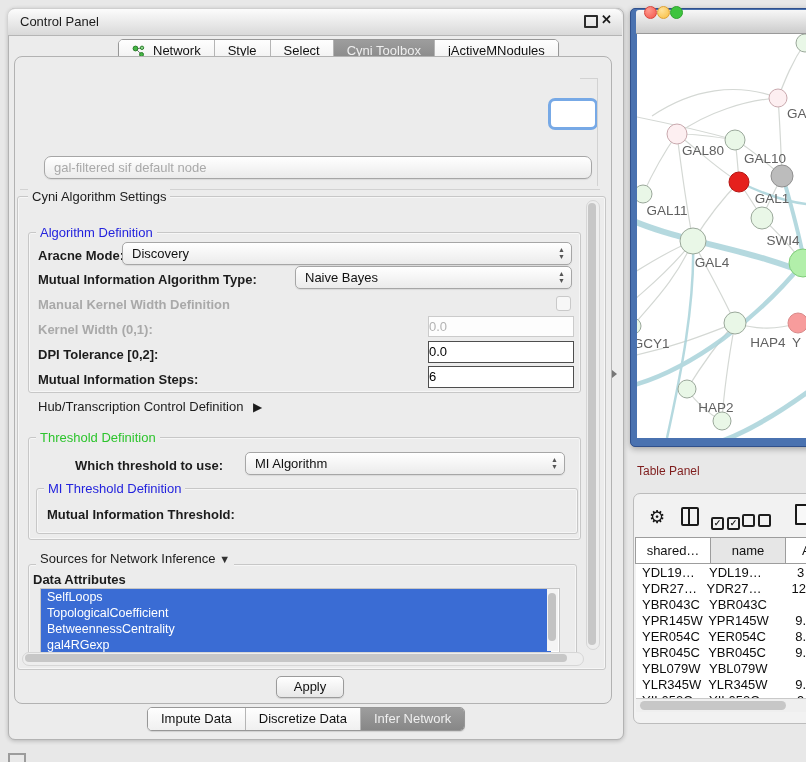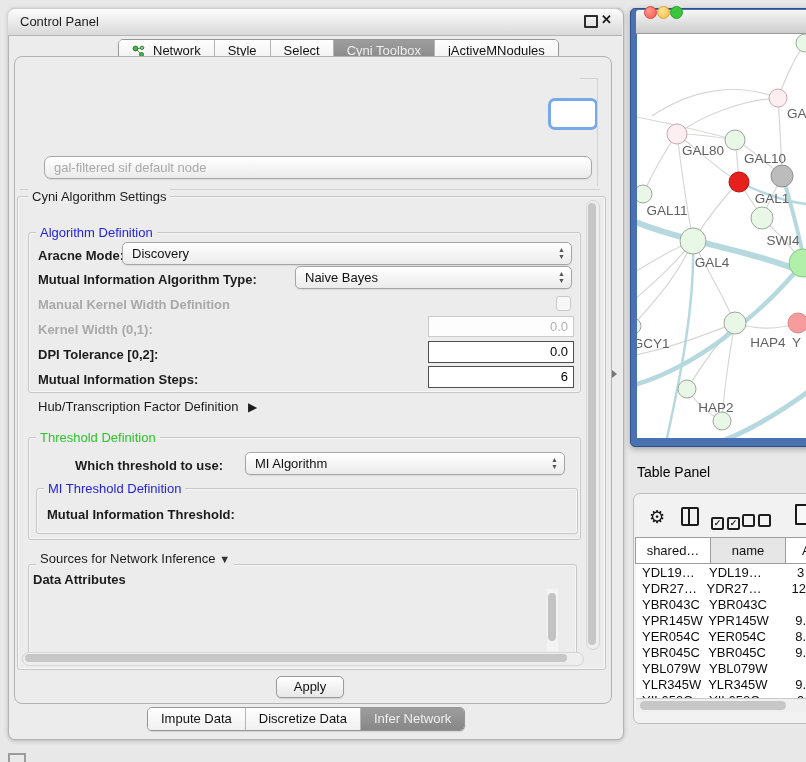--- a/index.html
+++ b/index.html
@@ -33,42 +33,42 @@
   .grp{border:1px solid #c7c7c7;border-radius:3px;box-shadow:0 0 0 1px rgba(255,255,255,.55) inset;}
   .gtitle{position:absolute;background:#ececec;padding:0 4px;font-size:13px;line-height:15px;white-space:nowrap;text-align:right;}
   .blue{color:#2323dd;}
   .green{color:#2dc42d;}
   
   .combo{height:21px;border:1px solid #a6a6a6;border-radius:5px;background:linear-gradient(#ffffff,#ebebeb);
          font-size:13px;line-height:21px;padding-left:9px;color:#111;box-shadow:0 1px 1px rgba(0,0,0,.08);}
   .carr{position:absolute;right:6px;top:3px;display:flex;flex-direction:column;align-items:center;color:#555;}
   .carr span{font-size:7px;line-height:7px;}
   
-  .field{background:#fff;border:1px solid #4e4e4e;font-size:13px;text-align:right;padding-right:5px;color:#000;}
+  .field{background:#fff;border:1px solid #4e4e4e;font-size:13px;text-align:left;padding-right:5px;color:#000;}
   .field.mid{border-color:#7a7a7a;}
   .field.dim{border-color:#cbcbcb;color:#b3b3b3;background:#fdfdfd;}
   .chk{width:13px;height:13px;border:1px solid #c9c9c9;border-radius:3px;background:#f7f7f7;}
   
   .sbtrack{background:#eeeeee;border:1px solid #d6d6d6;border-radius:7px;}
   .sbthumb{position:absolute;background:#c7c7c7;border-radius:6px;}
   
   .dlist{background:#fff;border:1px solid #c6c6c6;overflow:hidden;}
   .dlist .li{height:16px;line-height:16px;font-size:12.5px;color:#fff;padding-left:6px;}
   
   .btn{border:1px solid #9b9b9b;border-radius:5px;background:linear-gradient(#ffffff,#e7e7e7);
        font-size:13px;text-align:center;box-shadow:0 1px 1px rgba(0,0,0,.12);color:#111;}
   
   .netwin{left:630px;top:8px;width:250px;height:437px;background:#4a72b0;border:1px solid #30508c;
           border-radius:5px;box-shadow:0 2px 6px rgba(0,0,0,.3);}
   .nettitle{left:636px;top:10px;width:244px;height:23px;background:linear-gradient(#f7f7f7,#cccccc);
             border-bottom:1px solid #9a9a9a;border-radius:3px 0 0 0;}
   .tl{width:11px;height:11px;border-radius:50%;position:absolute;top:6px;}
   .netcanvas{left:637px;top:34px;width:243px;height:404px;background:#ffffff;}
   
-  .tp-title{font-size:14px;color:#000000;}
+  .tp-title{font-size:12px;color:#7f1d1d;}
   .tablewin{left:633px;top:493px;width:210px;height:229px;background:#f2f2f2;border:1px solid #bcbcbc;border-radius:7px;}
   .hcell{font-size:13px;line-height:25px;text-align:center;border:1px solid #9d9d9d;border-left:none;color:#111;overflow:hidden;white-space:nowrap;}
   .trow{display:flex;height:16px;line-height:16px;font-size:13px;color:#0d0d0d;white-space:nowrap;}
   .trow .c1{width:67px;padding-left:7px;overflow:hidden;}
   .trow .c2{width:83px;overflow:hidden;}
   .trow .c3{padding-left:5px;}
   .tbicon{color:#151515;}
   .cbx{display:inline-block;width:9px;height:9px;border:2px solid #1e1e1e;border-radius:2px;margin-right:3px;
        font-size:9px;line-height:9px;text-align:center;color:#1e1e1e;font-weight:bold;}
   .line{background:#d2d2d2;}
@@ -150,21 +150,21 @@
   <div class="abs t13 b gray" style="left:38px;top:321px;">Kernel Width (0,1):</div>
   <div class="abs field dim" style="left:428px;top:316px;width:139px;height:19px;line-height:19px;">0.0</div>
 
   <div class="abs t13 b" style="left:38px;top:346px;">DPI Tolerance [0,2]:</div>
   <div class="abs field" style="left:428px;top:341px;width:139px;height:20px;line-height:20px;">0.0</div>
 
   <div class="abs t13 b" style="left:38px;top:371px;">Mutual Information Steps:</div>
   <div class="abs field" style="left:428px;top:366px;width:139px;height:20px;line-height:20px;">6</div>
 
   <div class="abs t13" style="left:38px;top:398px;">
-    <span>Hub/Transcription Factor Definition</span>
+    <span>Hub/Transcription Control Definition</span>
     <span style="font-size:12px;margin-left:6px;">▶</span>
   </div>
 
   <div class="abs grp" style="left:28px;top:437px;width:551px;height:101px;"></div>
   <div class="gtitle green" style="left:36px;top:430px;">Threshold Definition</div>
 
   <div class="abs t13 b" style="left:75px;top:457px;">Which threshold to use:</div>
   <div class="abs combo" style="left:245px;top:452px;width:309px;">
     <span>MI Algorithm</span>
     <span class="carr">
@@ -178,20 +178,26 @@
 
   <div class="abs t13 b" style="left:47px;top:506px;">Mutual Information Threshold:</div>
 
   <div class="abs grp" style="left:28px;top:564px;width:547px;height:90px;"></div>
   <div class="gtitle" style="left:36px;top:551px;">
     <span>Sources for Network Inference</span>
     <span style="font-size:11px;color:#333;">▼</span>
   </div>
   <div class="abs t13 b" style="left:33px;top:571px;">Data Attributes</div>
 
+  <div class="abs dlist" style="left:40px;top:588px;width:518px;height:64px;">
+    <div class="li" style="width:504px;background:#3a6cd4;">SelfLoops</div>
+    <div class="li" style="width:504px;background:#3a6cd4;">TopologicalCoefficient</div>
+    <div class="li" style="width:504px;background:#3a6cd4;">BetweennessCentrality</div>
+    <div class="li" style="width:504px;background:#3a6cd4;">gal4RGexp</div>
+  </div>
   <div class="abs" style="left:547px;top:589px;width:11px;height:62px;background:#f4f4f4;">
     <div class="sbthumb" style="left:1px;top:4px;width:8px;height:48px;background:#c3c3c3;"></div>
   </div>
 
   <div class="abs sbtrack" style="left:586px;top:200px;width:12px;height:448px;">
     <div class="sbthumb" style="left:1px;top:2px;width:8px;height:442px;"></div>
   </div>
   <div class="abs sbtrack" style="left:22px;top:652px;width:560px;height:12px;">
     <div class="sbthumb" style="left:2px;top:1px;width:542px;height:8px;"></div>
   </div>

